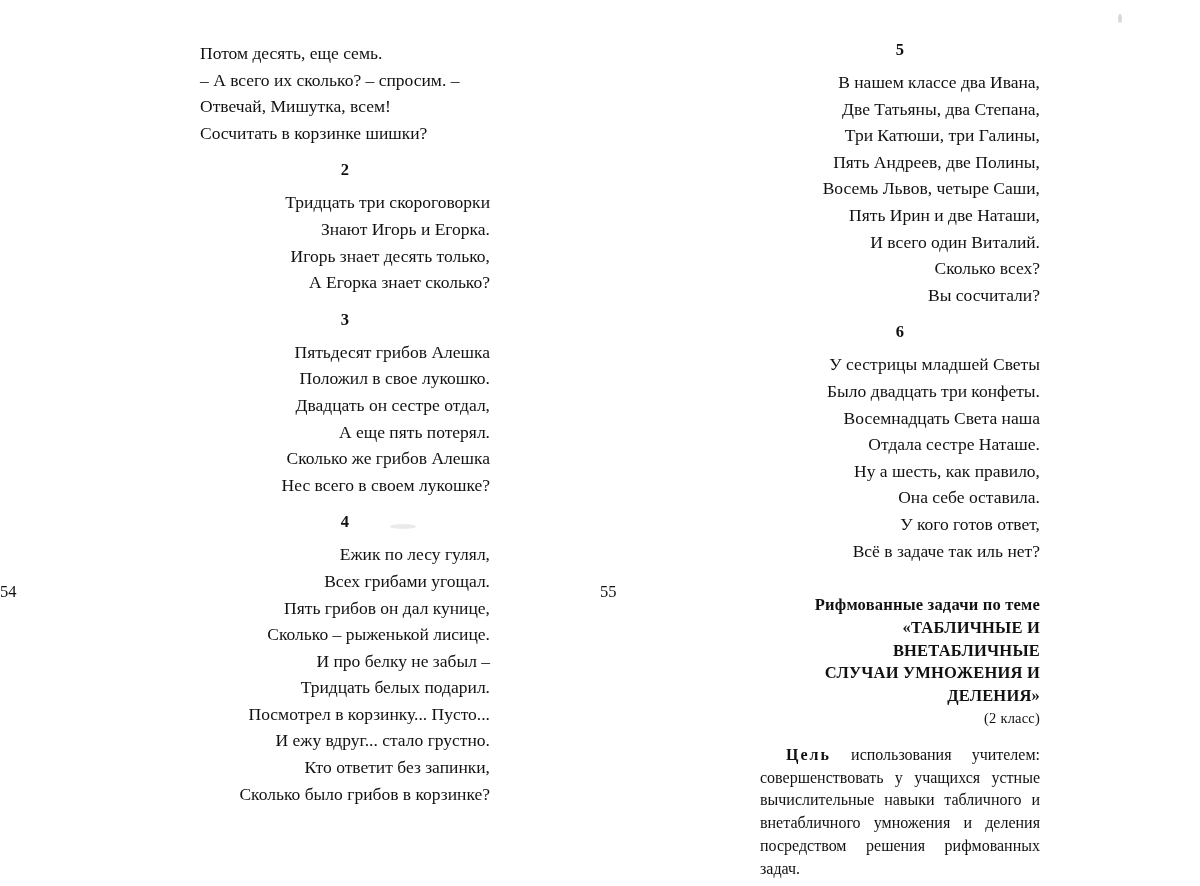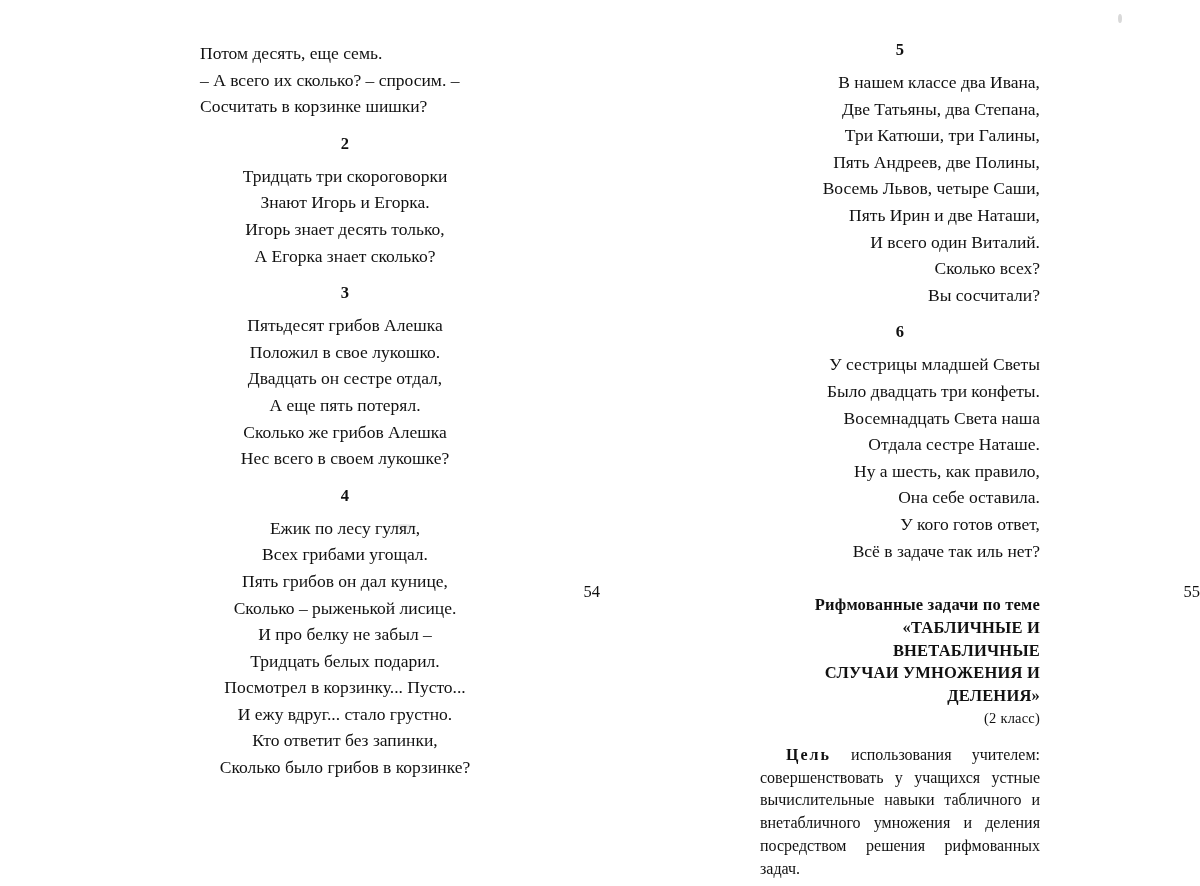--- a/index.html
+++ b/index.html
@@ -45,35 +45,35 @@
     font-size: 16.5px;
     margin: 14px 0 9px 0;
     letter-spacing: 0.2px;
   }
   .line {
     font-size: 17.5px;
     line-height: 1.52;
     white-space: nowrap;
   }
   .page-left .line {
-    text-align: center;
+    text-align: right;
   }
   .page-right .line {
     text-align: right;
     margin-left: 14px;
   }
   .first-block .line {
     text-align: left;
   }
   .folio {
     position: absolute;
     bottom: 54px;
     width: 100%;
     left: 0;
-    text-align: right;
+    text-align: left;
     font-size: 16.5px;
   }
   .section-title {
     text-align: right;
     font-weight: bold;
     font-size: 16.5px;
     line-height: 1.38;
     margin: 30px 0 16px 0;
     letter-spacing: 0.2px;
   }
@@ -105,20 +105,21 @@
 <div class="spread">
 
   <div class="speck" style="left:1118px; top:14px; width:4px; height:9px;"></div>
   <div class="speck" style="left:390px; top:524px; width:26px; height:5px; opacity:0.3;"></div>
 
   <div class="page page-left">
 
     <div class="poem first-block">
       <div class="line">Потом десять, еще семь.</div>
       <div class="line">– А всего их сколько? – спросим. –</div>
+      <div class="line">Отвечай, Мишутка, всем!</div>
       <div class="line">Сосчитать в корзинке шишки?</div>
     </div>
 
     <div class="poem">
       <div class="num">2</div>
       <div class="line">Тридцать три скороговорки</div>
       <div class="line">Знают Игорь и Егорка.</div>
       <div class="line">Игорь знает десять только,</div>
       <div class="line">А Егорка знает сколько?</div>
     </div>

